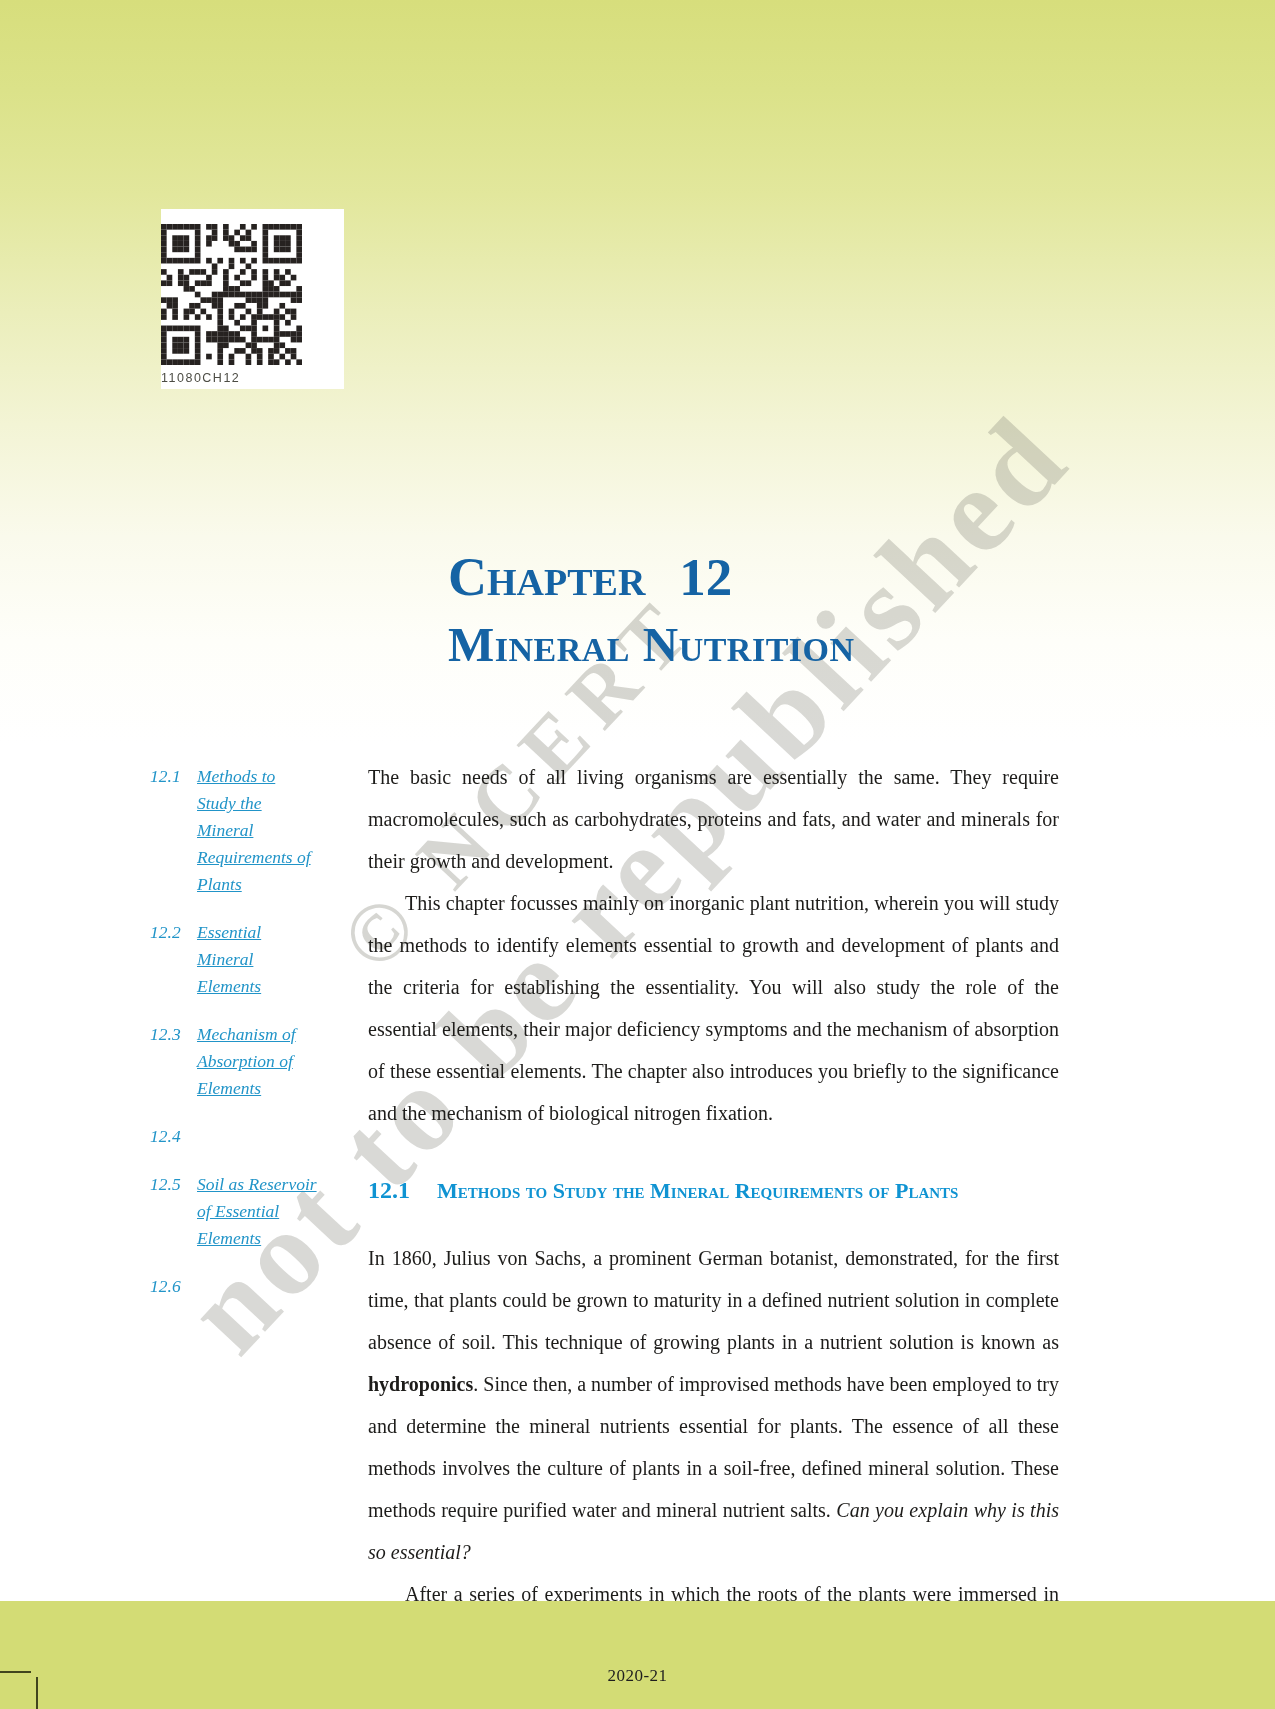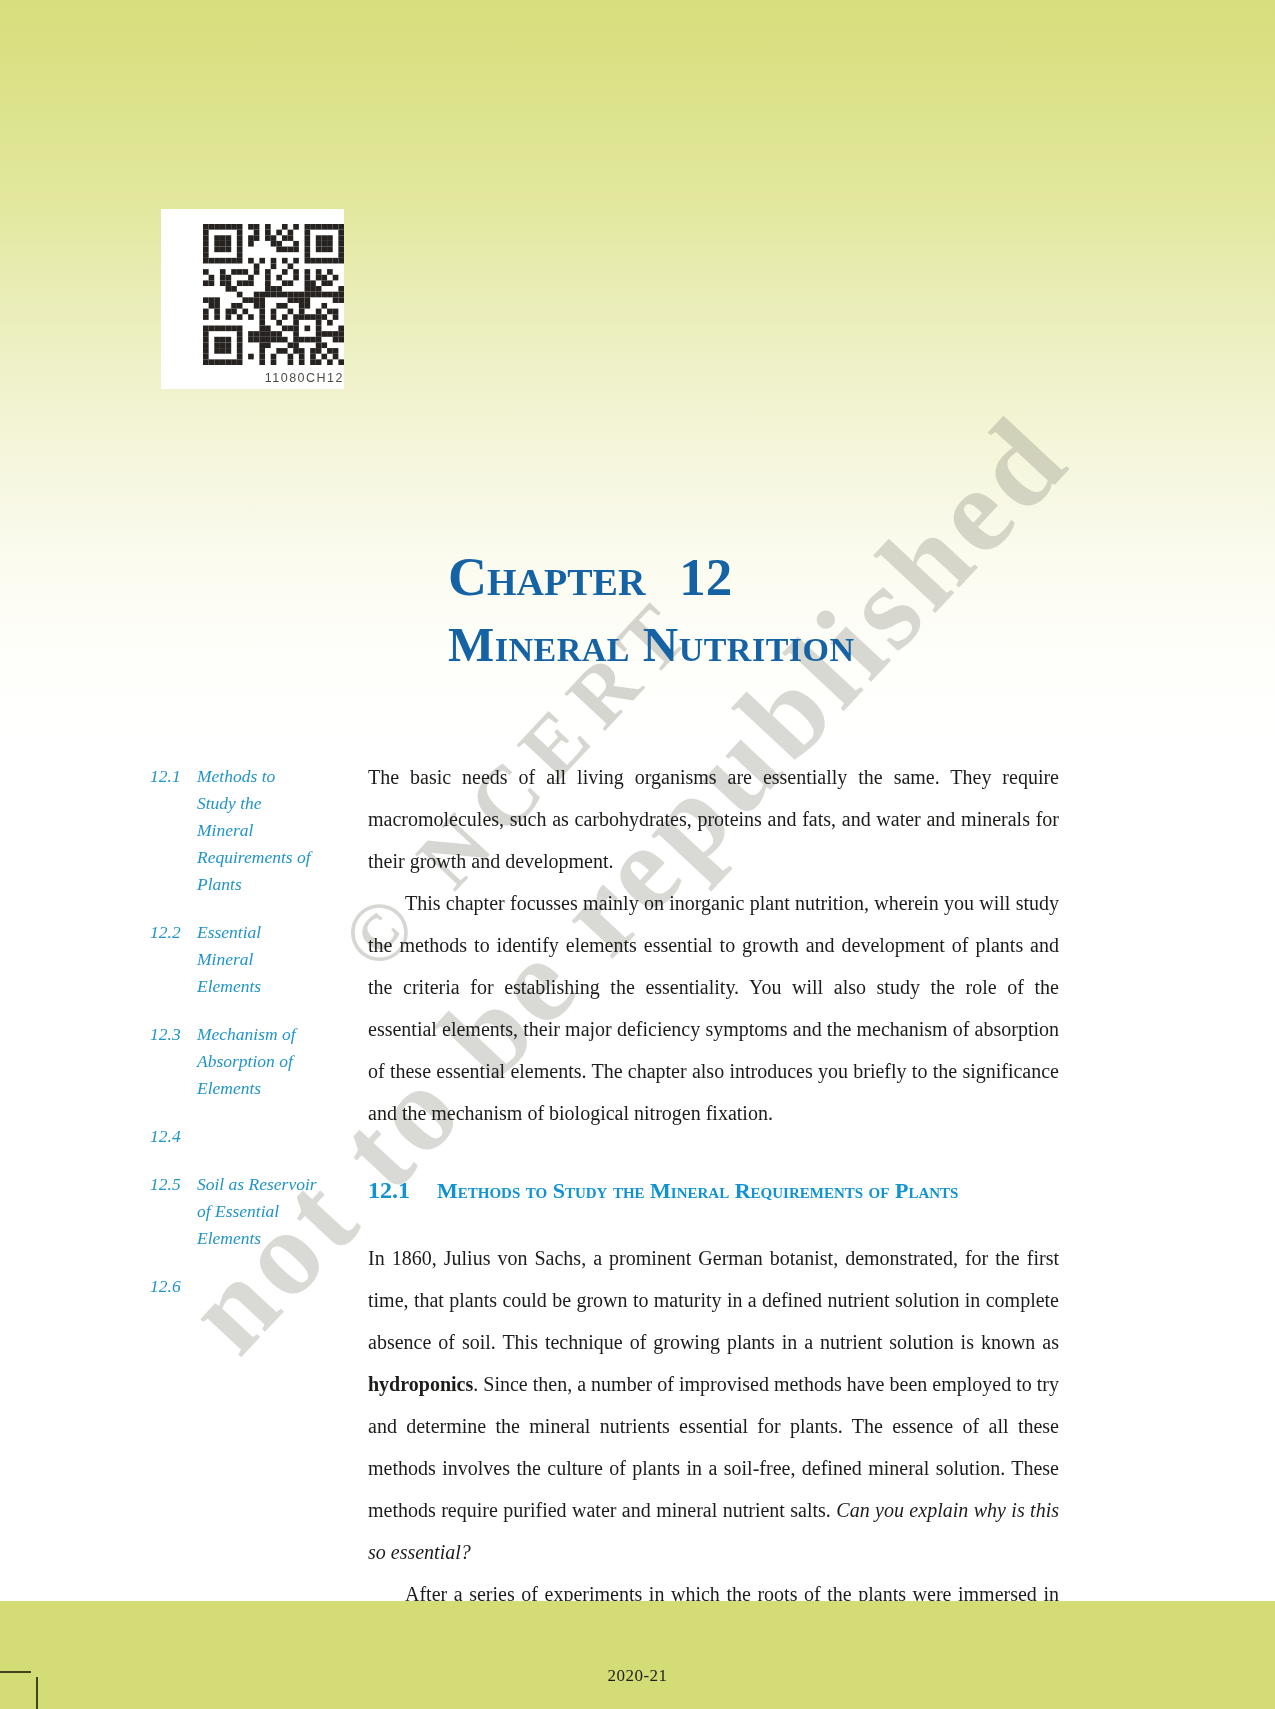--- a/index.html
+++ b/index.html
@@ -18,38 +18,38 @@
   .watermark {
     position:absolute; left:60px; top:380px; width:1040px; height:920px;
     display:flex; flex-direction:column; align-items:center; justify-content:center;
     transform:rotate(-47deg); z-index:1; pointer-events:none; white-space:nowrap;
   }
   .wm1 { font-size:84px; font-weight:bold; color:rgba(118,118,106,0.30); letter-spacing:14px; }
   .wm2 { font-size:122px; font-weight:bold; color:rgba(118,118,106,0.28); letter-spacing:6px; margin-top:30px; }
   .qr-card {
     position:absolute; left:161px; top:209px; width:183px; height:180px;
     background:#ffffff; z-index:2;
-    display:flex; flex-direction:column; align-items:flex-end;
+    display:flex; flex-direction:column; align-items:flex-start;
   }
   .qr { width:141px; height:141px; margin-top:15px; }
   .qr-caption {
     margin-top:6px; font-family:"Liberation Sans","DejaVu Sans",sans-serif;
     font-size:12.5px; letter-spacing:1.5px; color:#4c4c44;
   }
   .chapter-head { position:absolute; left:448px; top:550px; z-index:2; color:#1563a4; }
   .ch-line1 { font-size:54px; font-weight:bold; font-variant:small-caps; line-height:1.0; }
   .ch-num { font-size:53px; margin-left:34px; font-variant:normal; }
   .ch-title { margin-top:16px; font-size:49px; font-weight:bold; font-variant:small-caps; line-height:1.0; letter-spacing:0.5px; }
   .toc { position:absolute; left:150px; top:763px; width:220px; z-index:2; }
   .toc-item {
     display:flex; margin-bottom:21px; color:#2194c8;
     font-style:italic; font-size:17.5px; line-height:27px;
   }
   .toc-num { width:47px; flex:none; }
-  .toc-label { flex:1; white-space:pre-line; }
+  .toc-label { flex:1; white-space:pre-line;text-decoration:underline; }
   .body-col { position:absolute; left:368px; top:756px; width:691px; z-index:2; }
   .para { margin:0; font-size:20px; line-height:42px; text-align:justify; color:#1d1c1a; }
   .para.indent { text-indent:37px; }
   .seg-b { font-weight:bold; }
   .seg-i { font-style:italic; }
   .section-head { margin:43px 0 33px 0; display:flex; align-items:baseline; color:#0f93d2; white-space:nowrap; }
   .sec-num { font-size:24px; font-weight:bold; margin-right:27px; flex:none; }
   .sec-title { font-size:22px; font-weight:bold; font-variant:small-caps; }
   .footer-band {
     position:absolute; left:0; bottom:0; width:100%; height:108px;

